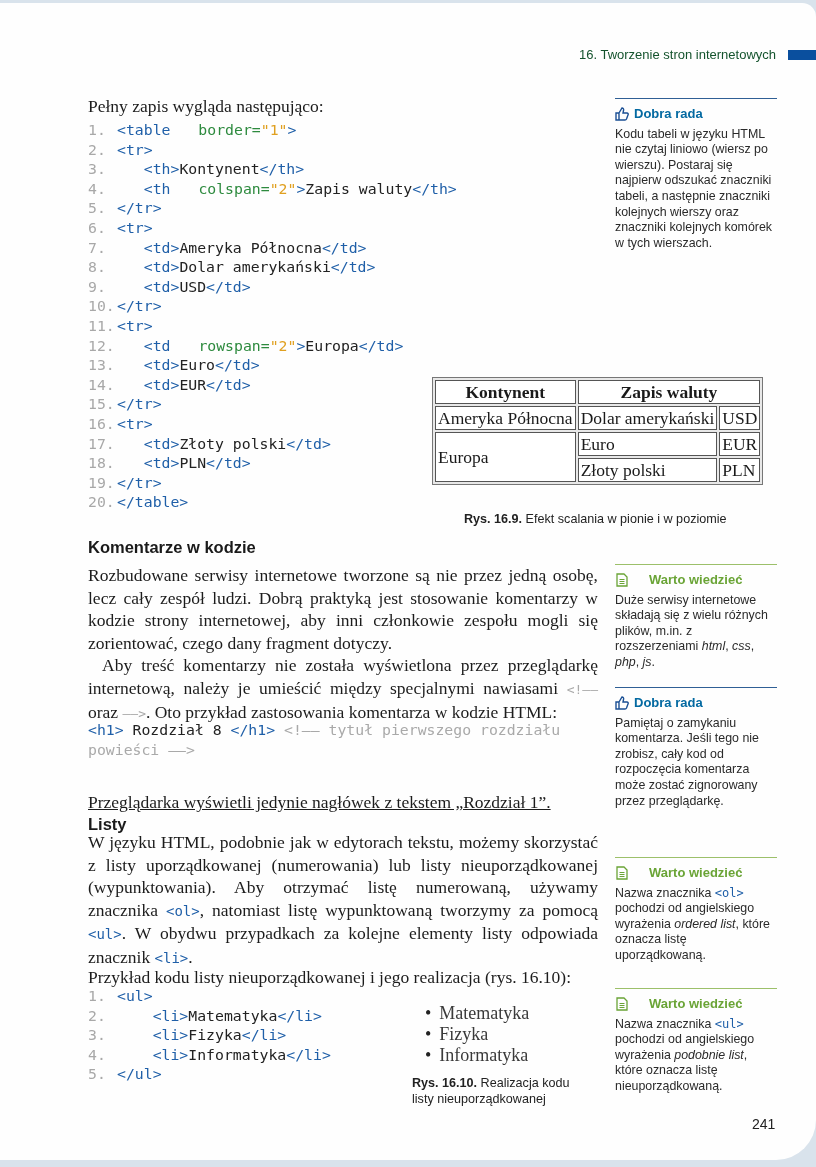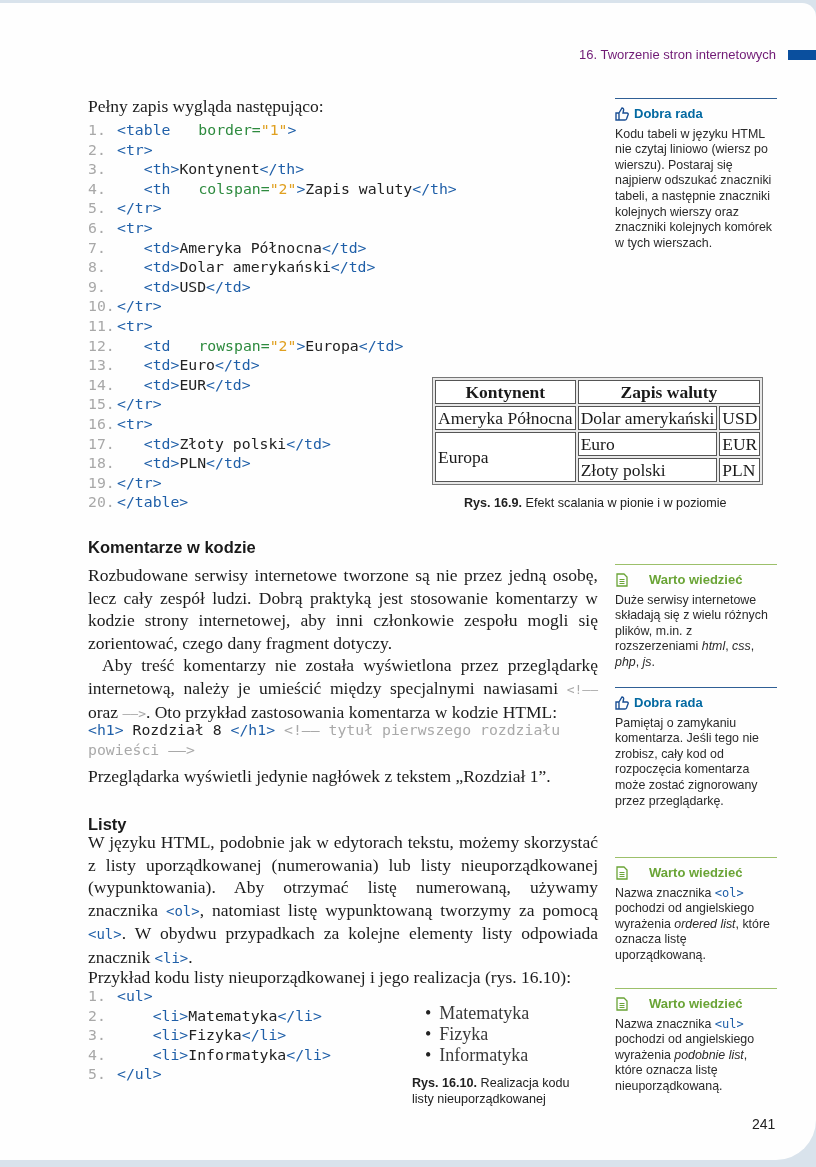--- a/index.html
+++ b/index.html
@@ -3,21 +3,21 @@
 <meta charset="utf-8">
 <style>
   * { box-sizing: border-box; margin: 0; padding: 0; }
   html, body { width: 816px; height: 1167px; background: #d9e3ec; overflow: hidden; }
   .page {
     position: absolute; left: 0; top: 3px; width: 816px; height: 1157px;
     background: #fefefe; border-bottom-right-radius: 40px; border-top-right-radius: 14px;
   }
   .running-head {
     position: absolute; top: 44px; right: 40px;
-    font-family: "Liberation Sans", sans-serif; font-size: 13px; color: #701a75;
+    font-family: "Liberation Sans", sans-serif; font-size: 13px; color: #14532d;
   }
   .head-bar { position: absolute; top: 47px; right: 0; width: 28px; height: 10px; background: #0a4f9e; }
   .body-text {
     position: absolute; left: 88px; width: 510px;
     font-family: "Liberation Serif", serif; font-size: 17.5px; color: #1c1c1c; line-height: 22.5px;
     text-align: justify;
   }
   .code {
     position: absolute; left: 88px;
     font-family: "DejaVu Sans Mono", monospace; font-size: 14.8px; line-height: 19.6px; color: #222;
@@ -98,21 +98,21 @@
       <td rowspan="2">Europa</td>
       <td>Euro</td>
       <td>EUR</td>
     </tr>
     <tr>
       <td>Złoty polski</td>
       <td>PLN</td>
     </tr>
   </tbody>
     </table>
-  <div class="caption" style="left:432px; top:492px;padding-left:32px;">
+  <div class="caption" style="left:432px; top:508px;padding-left:32px;">
     <b>Rys. 16.9.</b><span> Efekt scalania w pionie i w poziomie</span>
   </div>
 
   <div class="side blue" style="top:95px;">
     <div class="rule"></div>
     <div class="side-title">
       <span class="side-icon">
         <svg width="14" height="14" viewBox="0 0 14 14">
             <path d="M1 6h3v7H1z M4 6l3-5c1 0 2 1 1.5 2.5L8 6h4c1 0 1.5 1 1 2l-1.5 4c-.3.7-.8 1-1.5 1H4" fill="none" stroke="#1a4f94" stroke-width="1.4"></path>
           </svg>
@@ -174,21 +174,21 @@
       </span>
       <span>Warto wiedzieć</span>
     </div>
     <div><span>Nazwa znacznika </span><span class="inline-code" style="font-size:12px;">&lt;ul&gt;</span><span> pochodzi od angielskiego wyrażenia </span><em>podobnie list</em><span>, które oznacza listę nieuporządkowaną.</span></div>
   </div>
 
   <div class="h2" style="top:535px;">Komentarze w kodzie</div>
   <div class="body-text" style="top:561px;">Rozbudowane serwisy internetowe tworzone są nie przez jedną osobę, lecz cały zespół ludzi. Dobrą praktyką jest stosowanie komentarzy w kodzie strony internetowej, aby inni członkowie zespołu mogli się zorientować, czego dany fragment dotyczy.</div>
   <div class="body-text" style="top:651px; text-indent:14px;"><span>Aby treść komentarzy nie została wyświetlona przez przeglądarkę internetową, należy je umieścić między specjalnymi nawiasami </span><span class="inline-cmt">&lt;!––</span><span> oraz </span><span class="inline-cmt">––&gt;</span><span>. Oto przykład zastosowania komentarza w kodzie HTML:</span></div>
   <div class="code" style="top:717px; width:510px; white-space:normal;"><span class="tag">&lt;h1&gt;</span><span> Rozdział 8 </span><span class="tag">&lt;/h1&gt;</span><span class="cmt"> &lt;!–– tytuł pierwszego rozdziału powieści ––&gt;</span></div>
-  <div class="body-text" style="top:762px;">Przeglądarka wyświetli jedynie nagłówek z tekstem „Rozdział 1”.</div>
+  <div class="body-text" style="top:788px;text-decoration:underline;">Przeglądarka wyświetli jedynie nagłówek z tekstem „Rozdział 1”.</div>
 
   <div class="h2" style="top:812px;">Listy</div>
   <div class="body-text" style="top:828px;"><span>W języku HTML, podobnie jak w edytorach tekstu, możemy skorzystać z listy uporządkowanej (numerowania) lub listy nieuporządkowanej (wypunktowania). Aby otrzymać listę numerowaną, używamy znacznika </span><span class="inline-code">&lt;ol&gt;</span><span>, natomiast listę wypunktowaną tworzymy za pomocą </span><span class="inline-code">&lt;ul&gt;</span><span>. W obydwu przypadkach za kolejne elementy listy odpowiada znacznik </span><span class="inline-code">&lt;li&gt;</span><span>.</span></div>
   <div class="body-text" style="top:963px;">Przykład kodu listy nieuporządkowanej i jego realizacja (rys. 16.10):</div>
 
   <div class="code" style="top:983px;"><div><span class="ln">1.</span><span class="tag">&lt;ul&gt;</span></div><div><span class="ln">2.</span>    <span class="tag">&lt;li&gt;</span><span>Matematyka</span><span class="tag">&lt;/li&gt;</span></div><div><span class="ln">3.</span>    <span class="tag">&lt;li&gt;</span><span>Fizyka</span><span class="tag">&lt;/li&gt;</span></div><div><span class="ln">4.</span>    <span class="tag">&lt;li&gt;</span><span>Informatyka</span><span class="tag">&lt;/li&gt;</span></div><div><span class="ln">5.</span><span class="tag">&lt;/ul&gt;</span></div></div>
 
   <ul class="fig-list">
     <li>Matematyka</li>
     <li>Fizyka</li>

